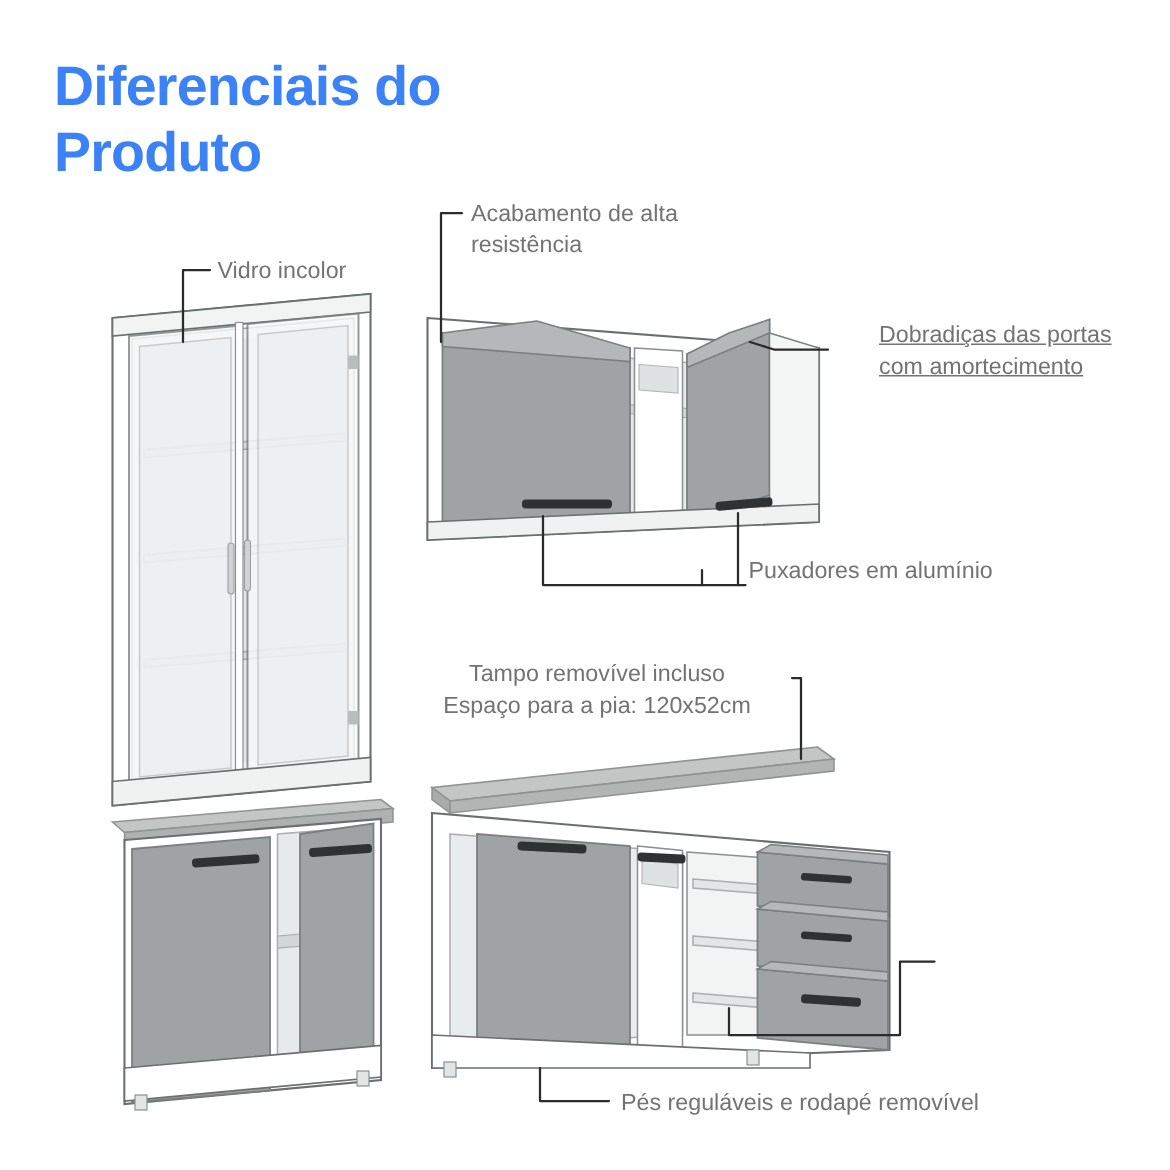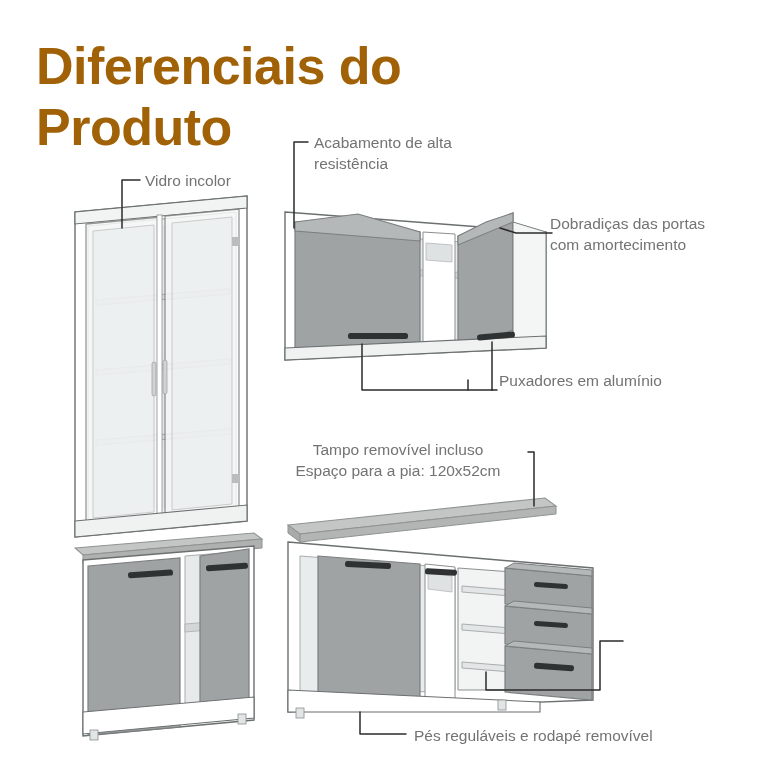--- a/index.html
+++ b/index.html
@@ -18,25 +18,25 @@
   #stage {
     position: absolute;
     left: 0; top: 0;
     width: 780px;
     height: 780px;
   }
   .title {
     position: absolute;
     left: 36px;
     top: 36px;
-    font-size: 52px;
+    font-size: 37px;
     font-weight: bold;
     line-height: 1.18;
     letter-spacing: -0.5px;
-    color: #a16207;
+    color: #3b82f6;
     white-space: pre-line;
   }
   .label {
     position: absolute;
     font-size: 15.5px;
     line-height: 1.33;
     color: #737373;
     white-space: pre-line;
   }
   .label.center { text-align: center; }
@@ -208,21 +208,21 @@
 
       <path d="M406,734 L360,734 L360,712"></path>
     </g>
   </svg>
 
   <div class="label" style="left:145px; top:171px;">Vidro incolor</div>
 
   <div class="label" style="left:314px; top:133px;">Acabamento de alta
 resistência</div>
 
-  <div class="label" style="left:550px; top:214px;">Dobradiças das portas
+  <div class="label" style="left:586px; top:214px;text-decoration:underline;">Dobradiças das portas
 com amortecimento</div>
 
   <div class="label" style="left:499px; top:371px;">Puxadores em alumínio</div>
 
   <div class="label center" style="left:268px; top:440px; width:260px;">Tampo removível incluso
 Espaço para a pia: 120x52cm</div>
 
 
   <div class="label" style="left:414px; top:726px;text-align:center;">Pés reguláveis e rodapé removível</div>
 

